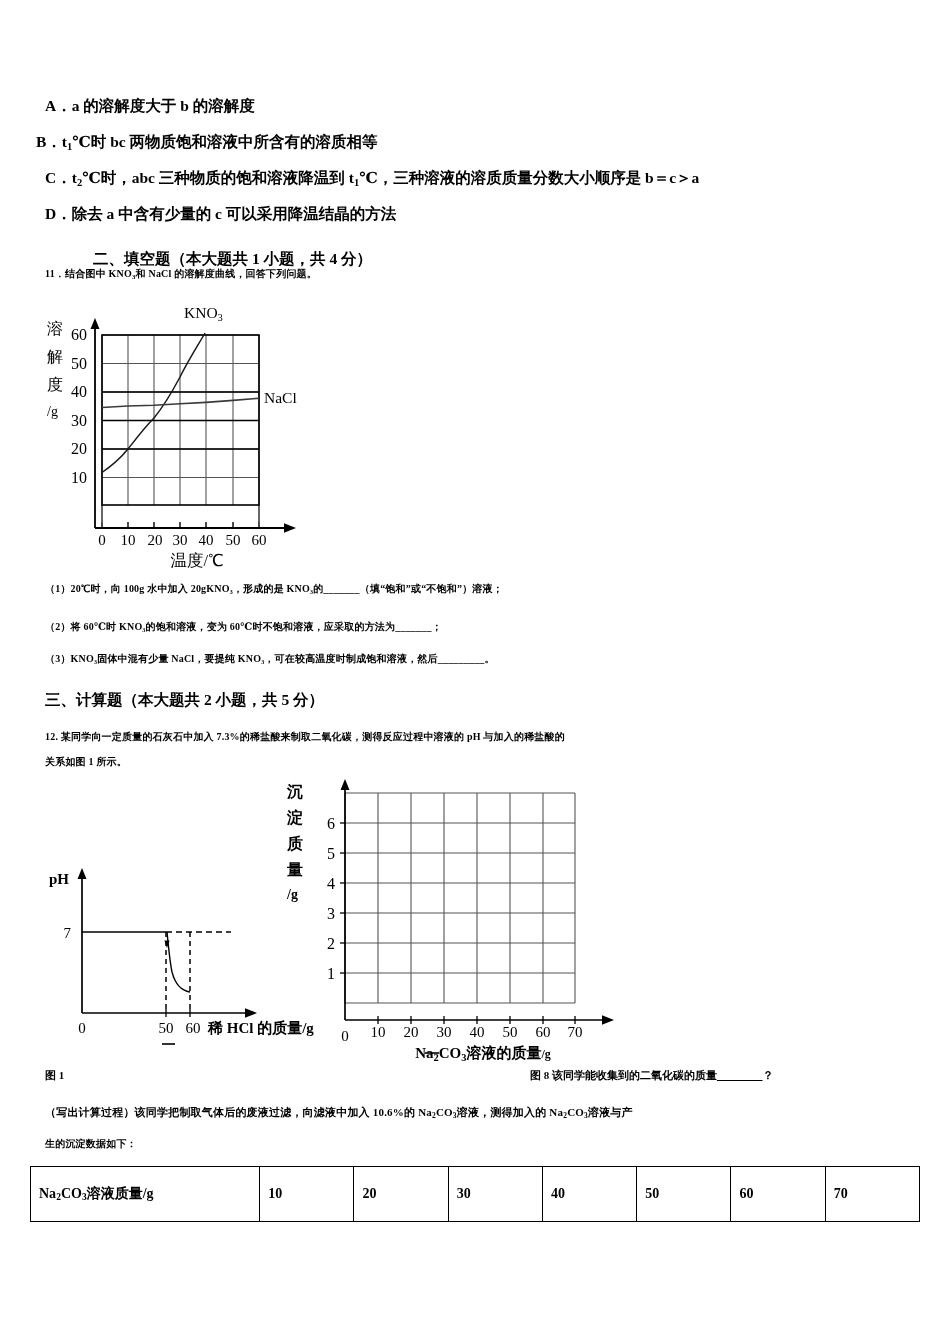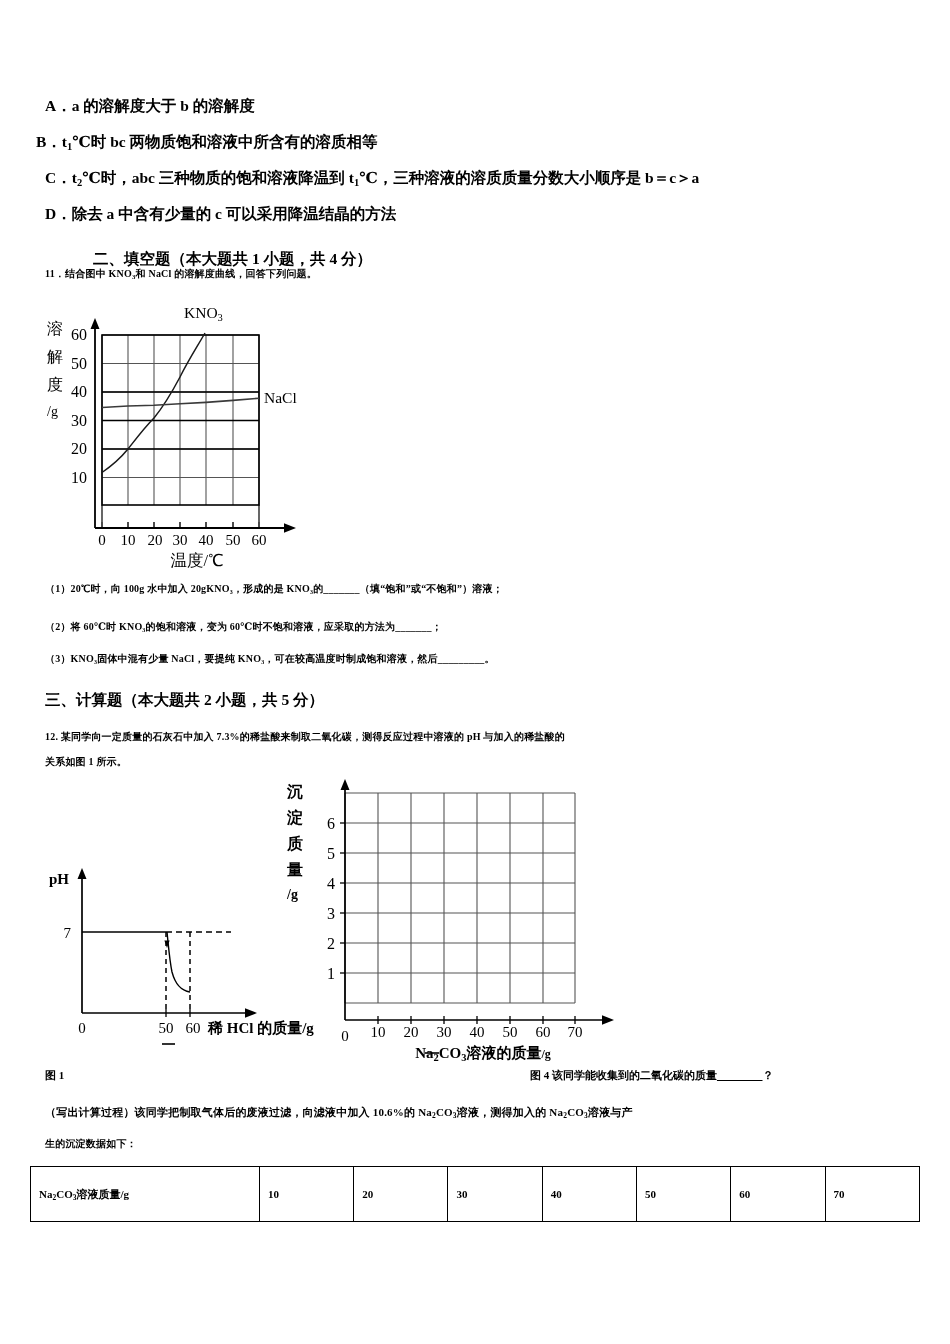--- a/index.html
+++ b/index.html
@@ -60,21 +60,21 @@
     width: 360px; height: 290px;
   }
   svg { display: block; overflow: visible; }
 
   
   .data-table {
     position: absolute;
     left: 30px; top: 1166px;
     width: 890px;
     border-collapse: collapse;
-    font-size: 11px;
+    font-size: 14px;
     font-weight: bold;
     font-family: "Liberation Serif", serif;
   }
   .data-table td {
     border: 1.3px solid #000;
     height: 46px;
     padding: 4px 8px;
     vertical-align: middle;
   }
   .data-table td.hdr { width: 248px; }
@@ -317,21 +317,21 @@
         <text x="290" y="262">70</text>
       </g>
 
       <text x="198" y="283" font-family="'Liberation Serif', serif" font-size="15" font-weight="bold" fill="#000" text-anchor="middle">Na<tspan font-size="10.5" dy="3">2</tspan><tspan dy="-3">CO</tspan><tspan font-size="10.5" dy="3">3</tspan><tspan dy="-3">溶液的质量</tspan><tspan font-size="12">/g</tspan></text>
       <line x1="140" y1="278" x2="154" y2="278" stroke="#000" stroke-width="1.6"></line>
     </svg>
   </div>
 
   <div class="caption" style="left:45px; top:1068px;">图 1</div>
   <div class="caption" style="left:530px; top:1068px;">
-    <span>图 4 该同学能收集到的二氧化碳的质量</span><span class="blank">_______</span><span>？</span>
+    <span>图 8 该同学能收集到的二氧化碳的质量</span><span class="blank">_______</span><span>？</span>
   </div>
 
   <div class="line" style="left:45px; top:1105px; font-size:11px;">
     <span>（写出计算过程）该同学把制取气体后的废液过滤，向滤液中加入 10.6%的 Na</span><sub>2</sub><span>CO</span><sub>3</sub><span>溶液，测得加入的 Na</span><sub>2</sub><span>CO</span><sub>3</sub><span>溶液与产</span>
   </div>
   <div class="line" style="left:45px; top:1137px;">生的沉淀数据如下：</div>
 
   <table class="data-table">
     <tbody>
       <tr>

